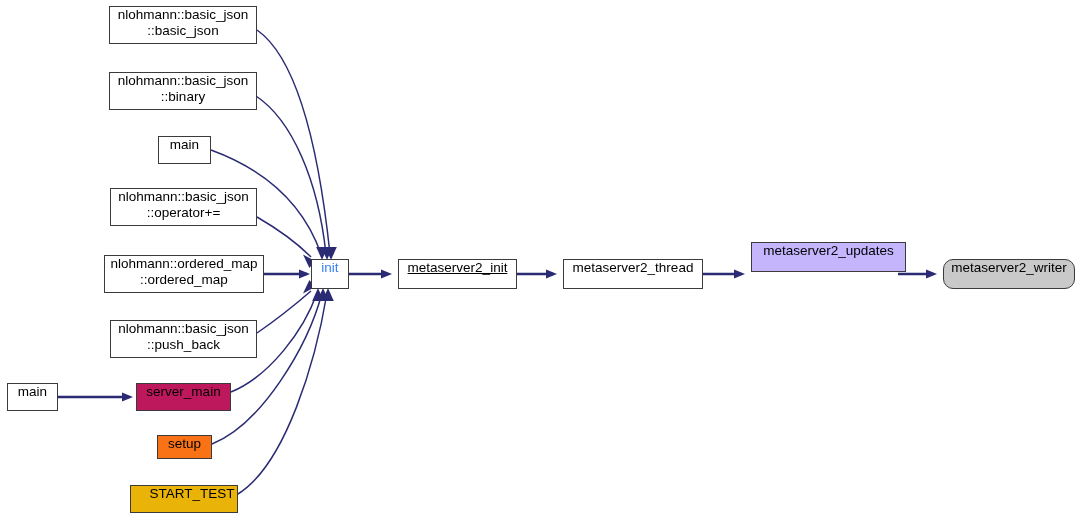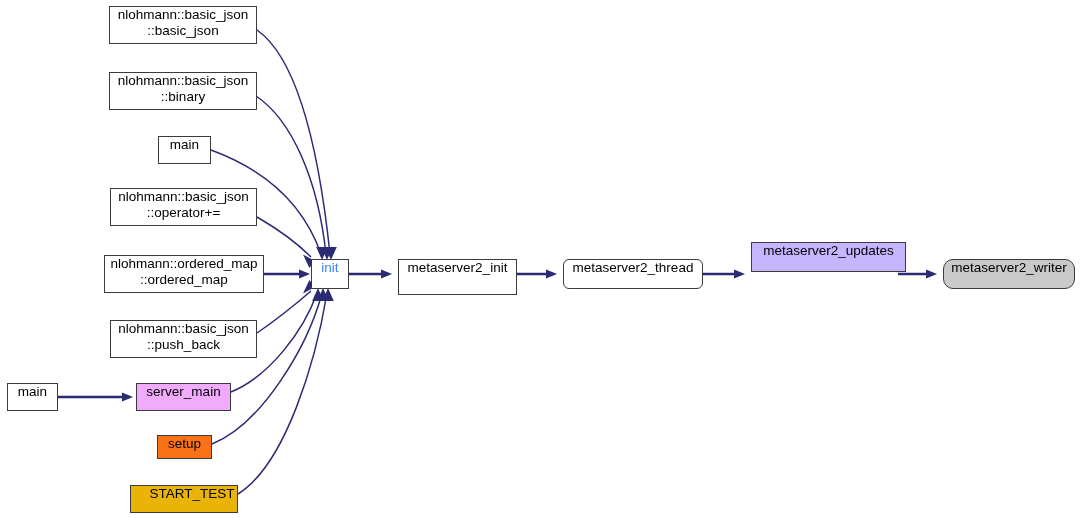--- a/index.html
+++ b/index.html
@@ -111,21 +111,21 @@
     <div class="node" style="left: 109px; top: 72px; width: 148px; height: 38px; border-color: rgb(59, 59, 59); background: rgb(255, 255, 255); color: rgb(0, 0, 0);"><span>nlohmann::basic_json
 ::binary</span></div>
     <div class="node" style="left: 158px; top: 136px; width: 53px; height: 28px; border-color: rgb(59, 59, 59); background: rgb(255, 255, 255); color: rgb(0, 0, 0);"><span>main</span></div>
     <div class="node" style="left: 110px; top: 188px; width: 147px; height: 38px; border-color: rgb(59, 59, 59); background: rgb(255, 255, 255); color: rgb(0, 0, 0);"><span>nlohmann::basic_json
 ::operator+=</span></div>
     <div class="node" style="left: 104px; top: 255px; width: 160px; height: 38px; border-color: rgb(59, 59, 59); background: rgb(255, 255, 255); color: rgb(0, 0, 0);"><span>nlohmann::ordered_map
 ::ordered_map</span></div>
     <div class="node" style="left: 110px; top: 320px; width: 147px; height: 38px; border-color: rgb(59, 59, 59); background: rgb(255, 255, 255); color: rgb(0, 0, 0);"><span>nlohmann::basic_json
 ::push_back</span></div>
     <div class="node" style="left: 7px; top: 383px; width: 51px; height: 28px; border-color: rgb(59, 59, 59); background: rgb(255, 255, 255); color: rgb(0, 0, 0);"><span>main</span></div>
-    <div class="node" style="left: 136px; top: 383px; width: 95px; height: 28px; border-color: rgb(59, 59, 59); background: #f0abfc; color: rgb(0, 0, 0);"><span>server_main</span></div>
+    <div class="node" style="left: 136px; top: 383px; width: 95px; height: 28px; border-color: rgb(59, 59, 59); background: #be185d; color: rgb(0, 0, 0);"><span>server_main</span></div>
     <div class="node" style="left: 157px; top: 435px; width: 55px; height: 24px; border-color: rgb(59, 59, 59); background: #f97316; color: rgb(0, 0, 0);"><span>setup</span></div>
     <div class="node" style="left: 130px; top: 485px; width: 108px; height: 28px; border-color: rgb(59, 59, 59); background: #eab308; color: rgb(0, 0, 0); padding-left: 16px;"><span>START_TEST</span></div>
     <div class="node" style="left: 311px; top: 259px; width: 38px; height: 30px; border-color: rgb(59, 59, 59); background: rgb(255, 255, 255); color: #3b82f6;"><span>init</span></div>
-    <div class="node" style="left: 398px; top: 259px; width: 119px; height: 36px; border-color: rgb(59, 59, 59); background: rgb(255, 255, 255); color: rgb(0, 0, 0);"><span>metaserver2_init</span></div>
-    <div class="node" style="left: 563px; top: 259px; width: 140px; height: 30px; border-color: rgb(59, 59, 59); background: rgb(255, 255, 255); color: rgb(0, 0, 0); border-radius: 6px;"><span>metaserver2_thread</span></div>
+    <div class="node" style="left: 398px; top: 259px; width: 119px; height: 30px; border-color: rgb(59, 59, 59); background: rgb(255, 255, 255); color: rgb(0, 0, 0); text-decoration: underline;"><span>metaserver2_init</span></div>
+    <div class="node" style="left: 563px; top: 259px; width: 140px; height: 30px; border-color: rgb(59, 59, 59); background: rgb(255, 255, 255); color: rgb(0, 0, 0);"><span>metaserver2_thread</span></div>
     <div class="node" style="left: 751px; top: 242px; width: 155px; height: 30px; border-color: rgb(59, 59, 59); background: #c4b5fd; color: rgb(0, 0, 0);"><span>metaserver2_updates</span></div>
     <div class="node highlight" style="left: 943px; top: 259px; width: 132px; height: 30px; border-color: rgb(59, 59, 59); background: rgb(201, 201, 201); color: rgb(0, 0, 0); border-radius: 10px;"><span>metaserver2_writer</span></div>
   </div>
 
 </body></html>

